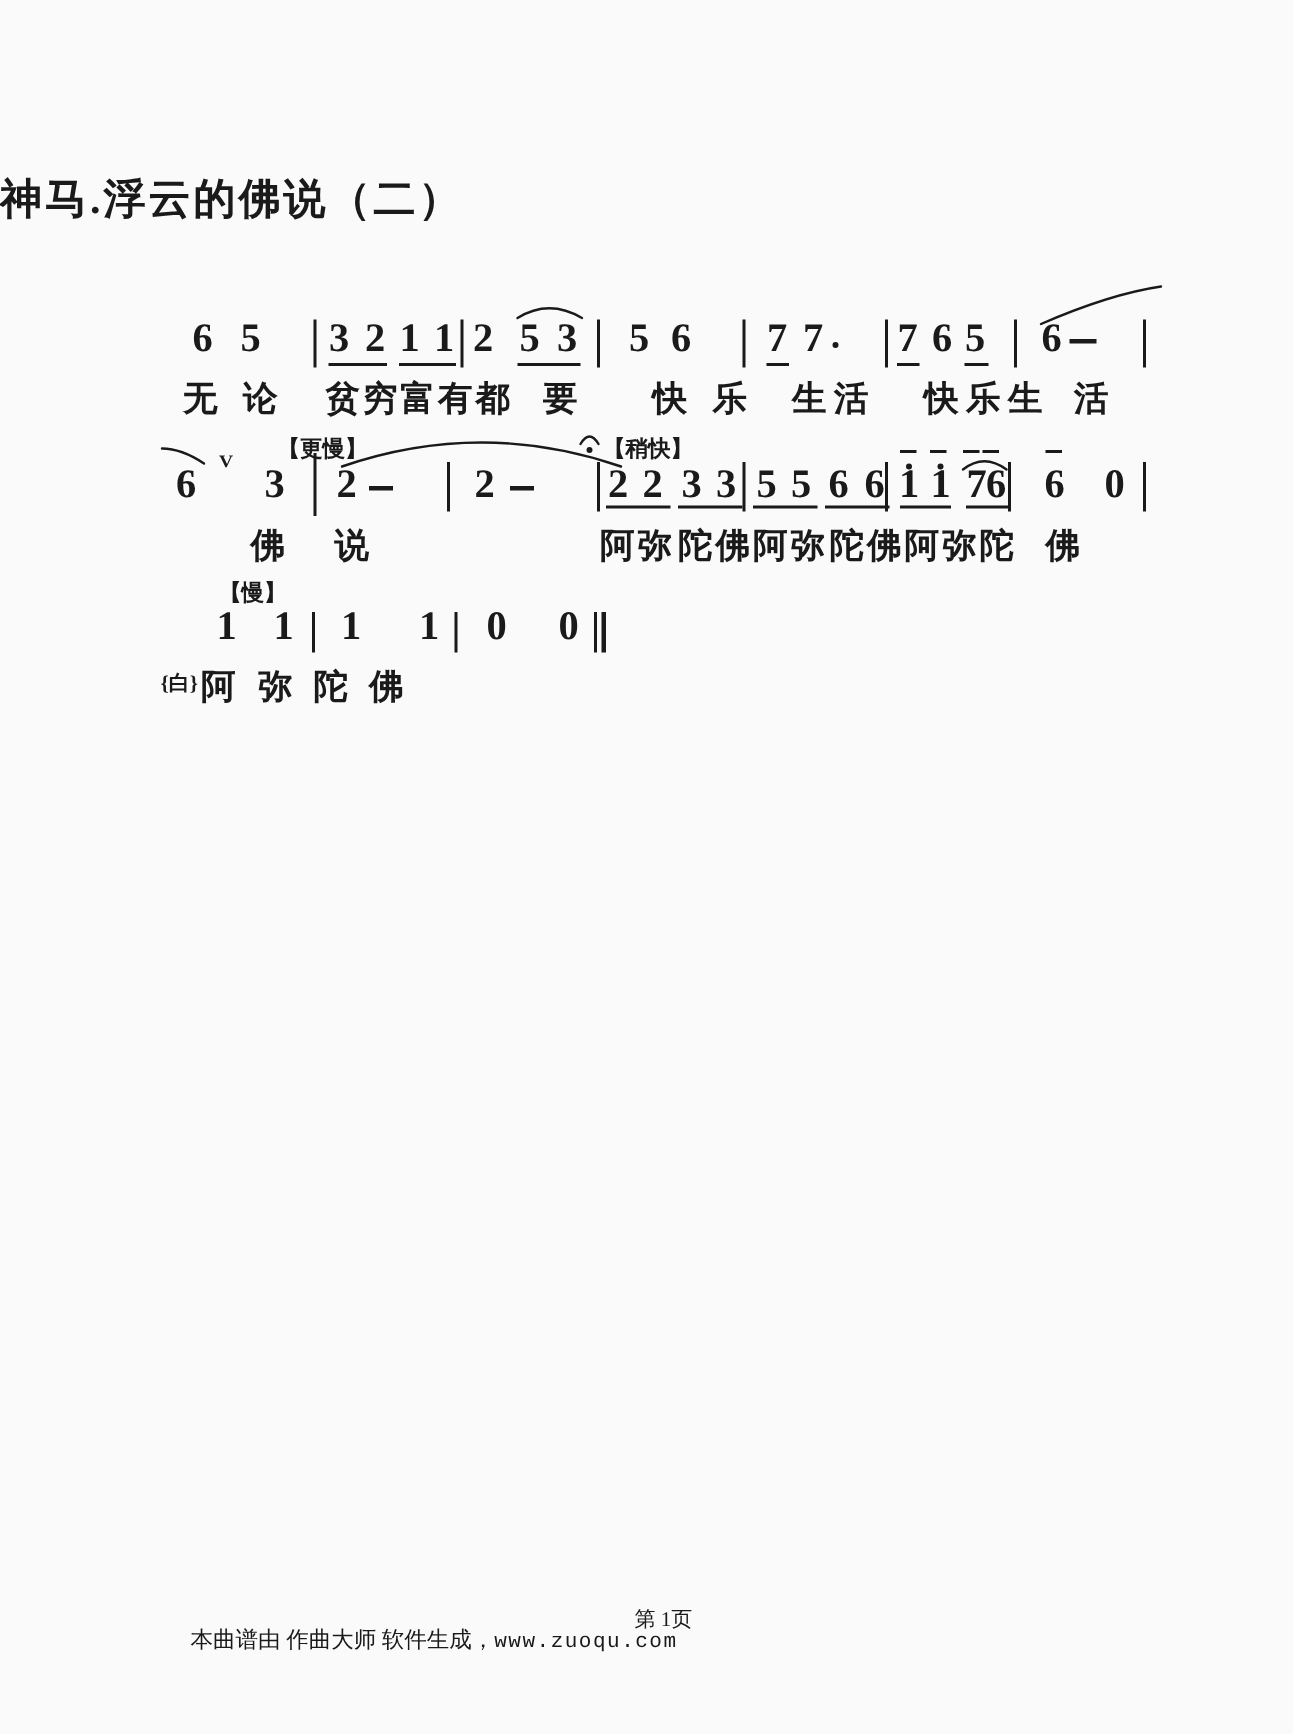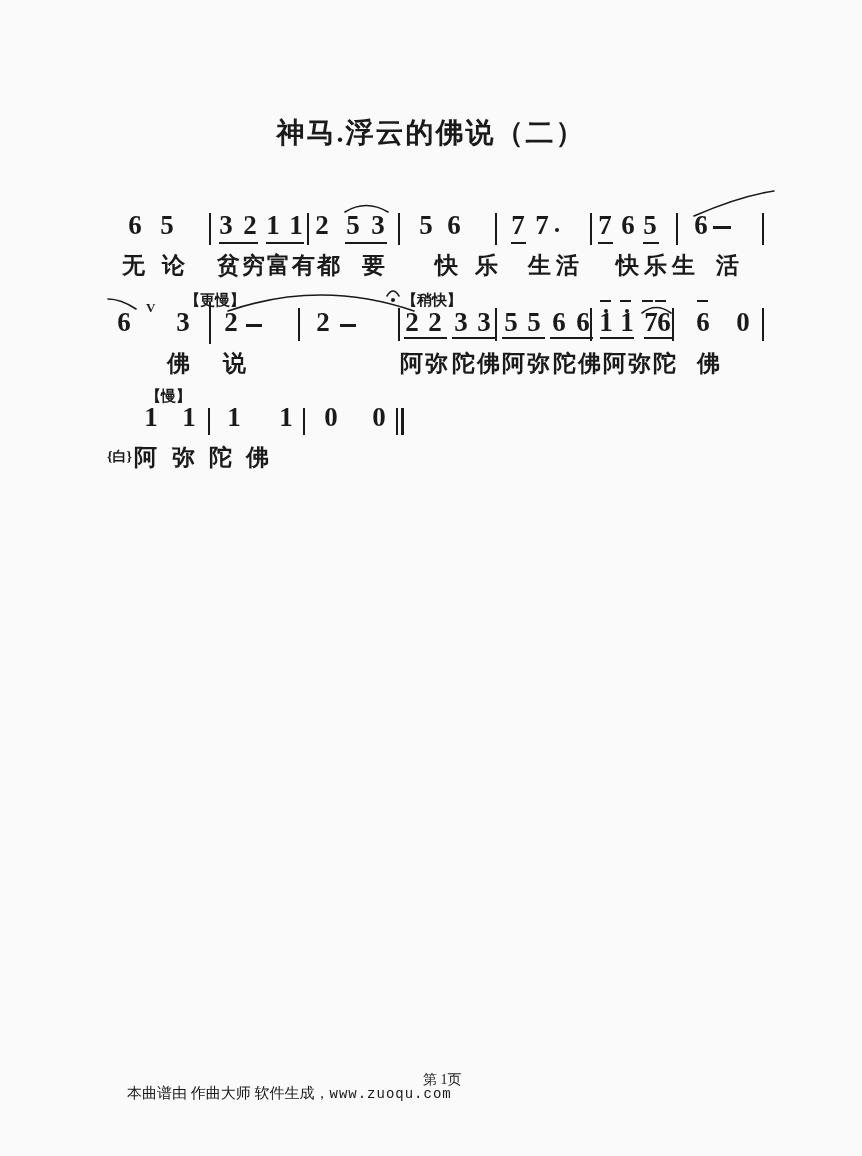--- a/index.html
+++ b/index.html
@@ -21,21 +21,21 @@
   .uline{height:2px;background:#1a1a1a;}
   .odash{height:2px;background:#1a1a1a;}
   .ddash{height:3px;background:#1a1a1a;}
   .odot,.dot,.ferm{width:4px;height:4px;border-radius:50%;background:#1a1a1a;}
   .ann{font-weight:bold;font-size:15px;line-height:1;white-space:nowrap;
        font-family:"Liberation Sans","DejaVu Sans",sans-serif;}
   .lyr{font-weight:bold;font-size:23px;line-height:1;width:25px;text-align:center;white-space:nowrap;}
   .lyrs{font-weight:bold;font-size:14px;line-height:1;white-space:nowrap;}
   .breath{font-weight:bold;font-size:13px;line-height:1;transform:scaleY(.9);}
   .title{
-    position:absolute;left:0;right:0;top:114px;text-align:center;
+    position:absolute;left:0;right:0;top:114px;
     font-size:28px;font-weight:bold;letter-spacing:2px;
   }
   .pagenum{position:absolute;left:423px;top:1071px;font-size:14px;}
   .footer{position:absolute;left:127px;top:1084px;font-size:15px;white-space:nowrap;text-align:center;}
   .footer .url{font-family:"Liberation Mono","DejaVu Sans Mono",monospace;font-size:14px;letter-spacing:1px;}
 </style>
 </head>
 <body>
 
 <div id="sheet">

